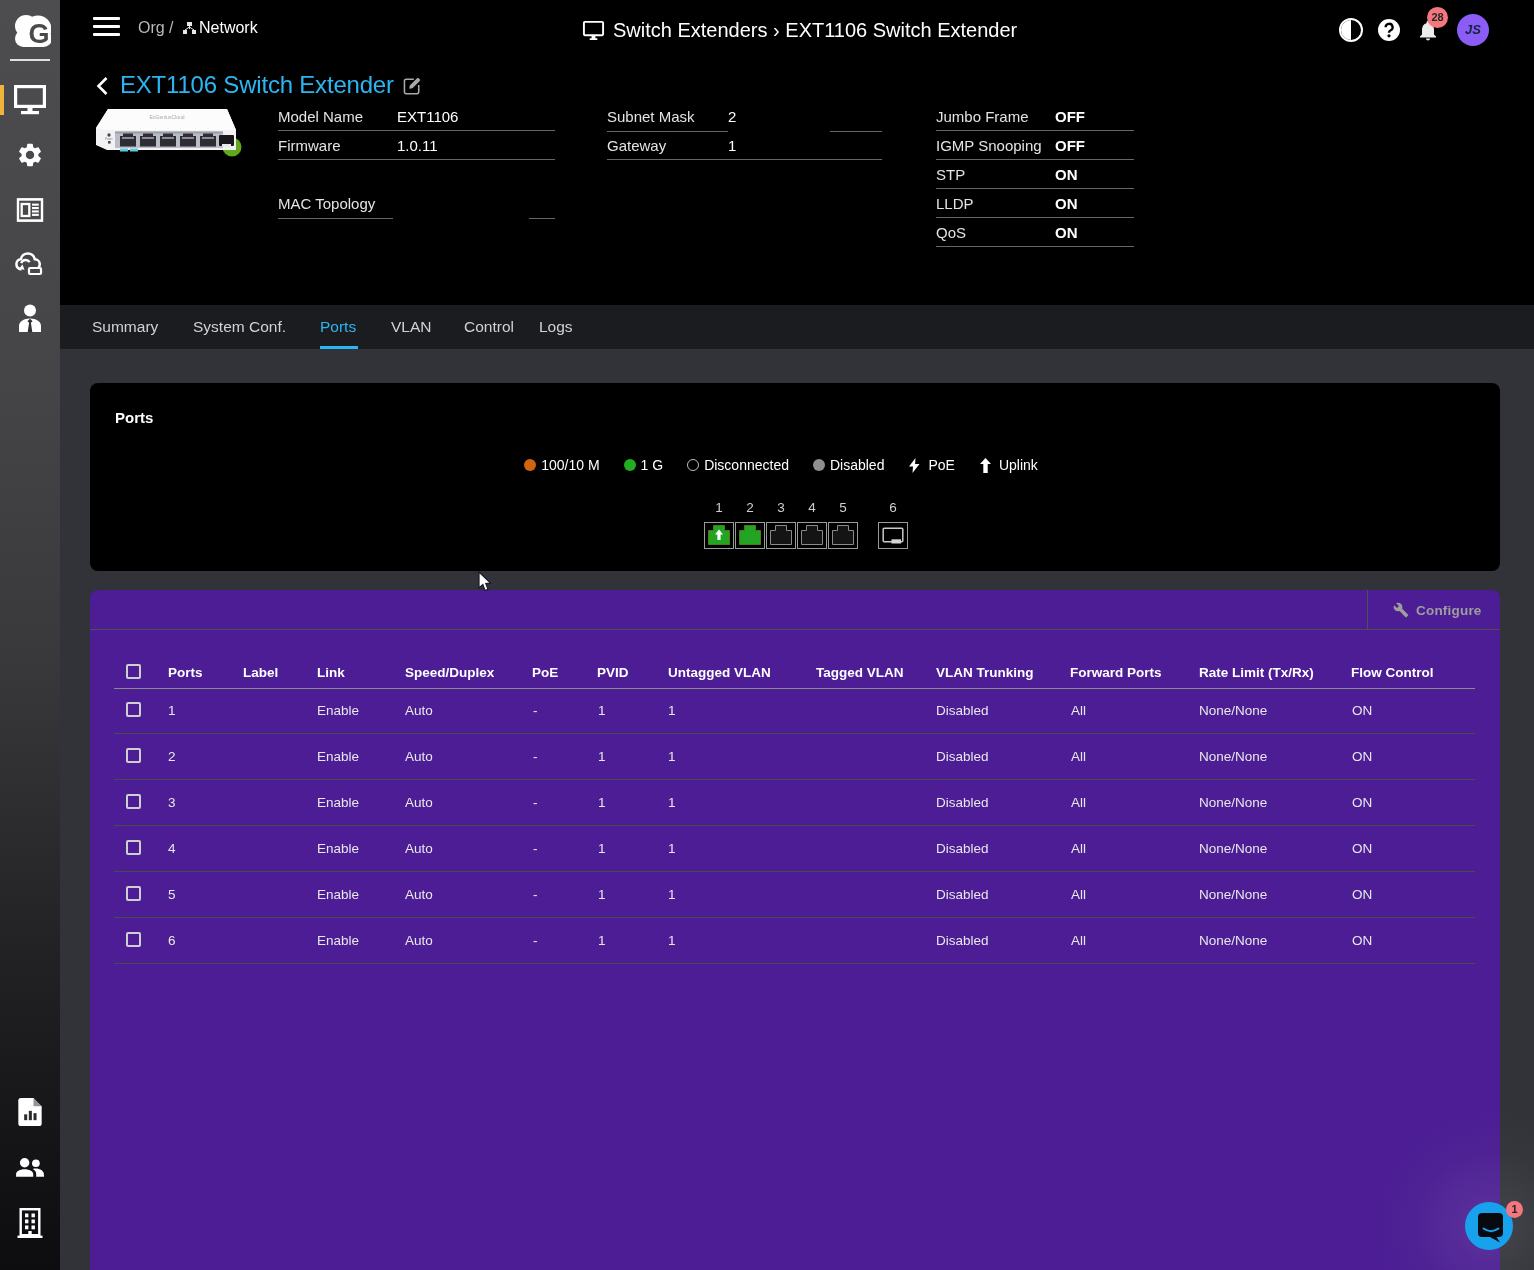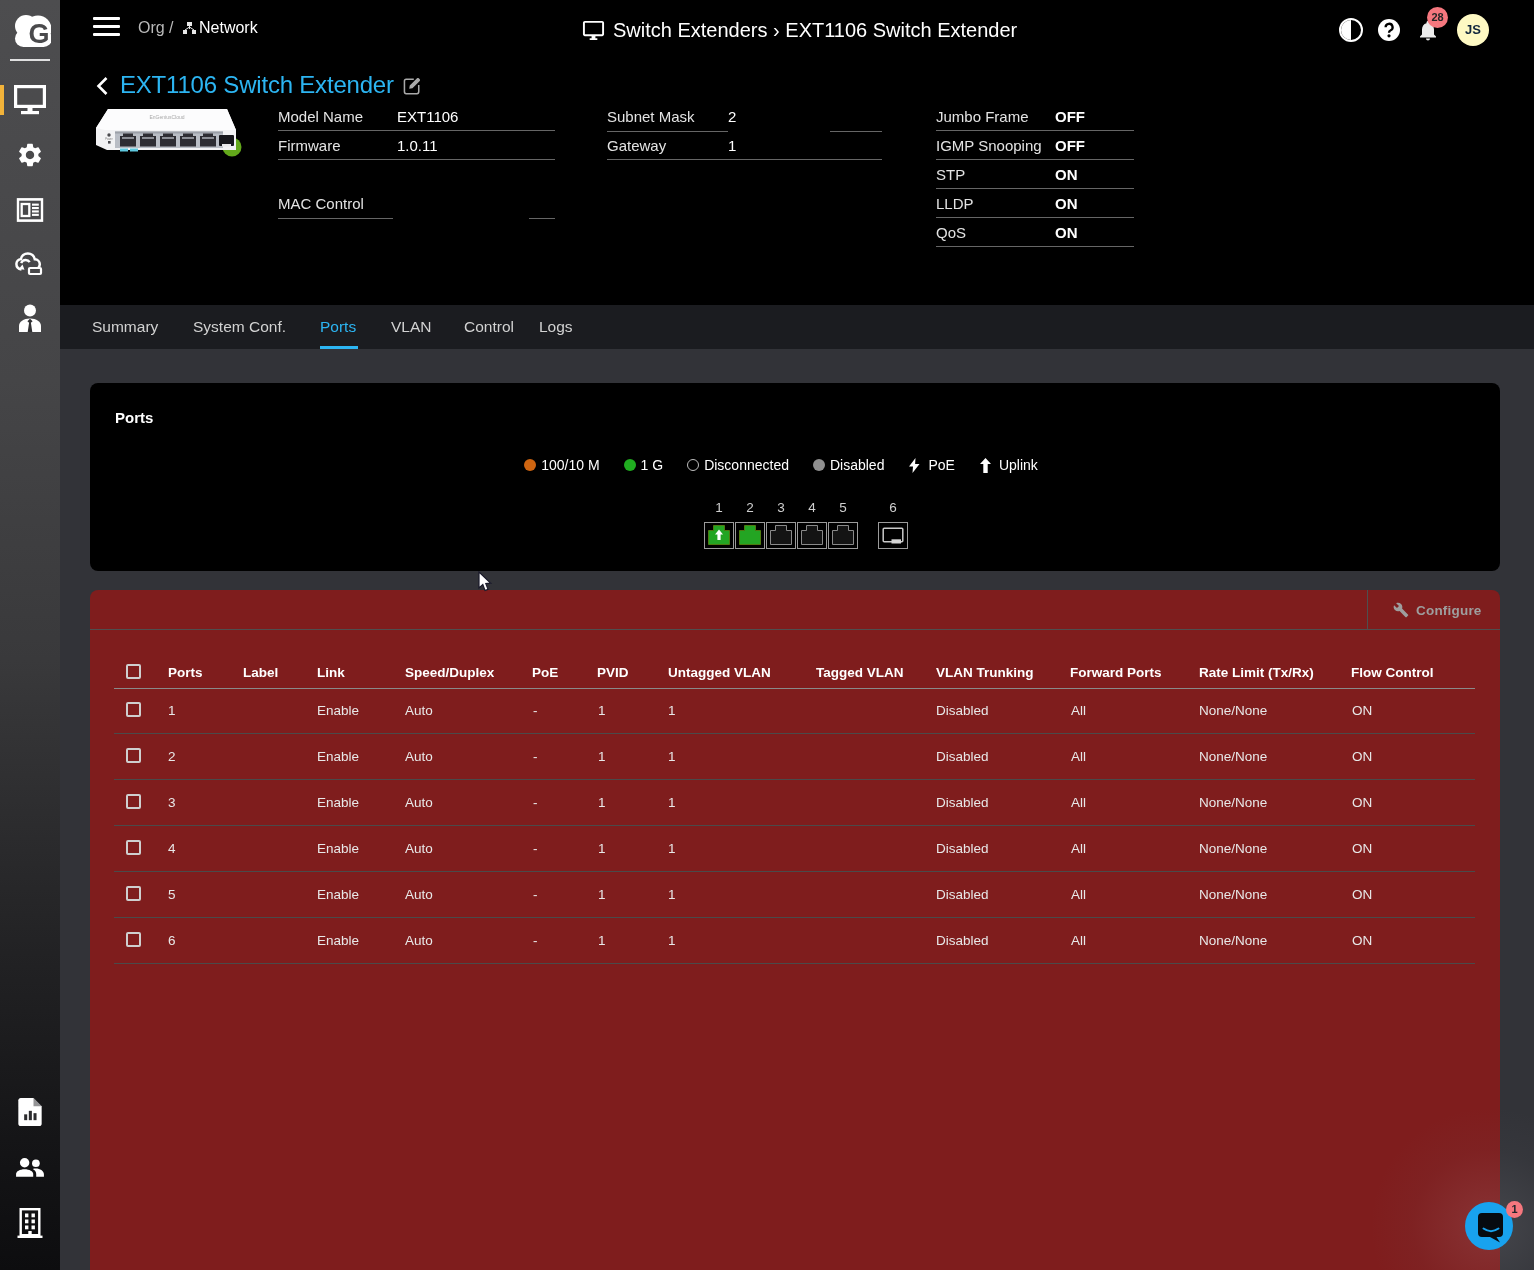--- a/index.html
+++ b/index.html
@@ -45,21 +45,21 @@
 
   .legend { position:absolute; left:0px; top:74px; width:1410px; display:flex; justify-content:center; transform:translateX(-14px); }
   .litem { display:flex; align-items:center; font-size:14px; color:#fff; height:16px; }
   .dot { width:12px; height:12px; border-radius:50%; margin-right:5px; }
 
   
   .pnum { position:absolute; top:117px; width:30px; text-align:center; font-size:13.5px; color:#cfcfcf; }
   .psq  { position:absolute; top:139px; width:30px; height:27px; border:1px solid #9b9b9b; background:#000; }
 
   
-  #tablecard { position:absolute; left:30px; top:241px; width:1410px; height:680px; background:#7f1d1d; border-radius:8px 8px 0 0; }
+  #tablecard { position:absolute; left:30px; top:241px; width:1410px; height:680px; background:#4c1d95; border-radius:8px 8px 0 0; }
   #toolbar { position:absolute; left:0; top:0; width:1410px; height:40px; border-bottom:1px solid #4f4f4f; }
   #toolbar .vdiv { position:absolute; left:1277px; top:0; width:1px; height:40px; background:#4f4f4f; }
   #toolbar .cfg { position:absolute; top:13px; font-size:13.5px; font-weight:bold; color:#9e9e9e; letter-spacing:0.2px; }
 
   .th { position:absolute; font-size:13.5px; font-weight:bold; color:#fff; }
   .td { position:absolute; font-size:13.5px; color:#e8e8e8; }
   .cbx { position:absolute; left:36px; width:15px; height:15px; border:2px solid #cfcfcf; border-radius:2px; background:transparent; }
   .rowline { position:absolute; left:24px; width:1361px; height:1px; background:#4a4a4a; }
 </style>
 </head>
@@ -91,21 +91,21 @@
       <circle cx="12" cy="12" r="11" fill="#fff"></circle>
       <path fill="none" stroke="#000" stroke-width="2.3" d="M8.6 9.3a3.5 3.5 0 1 1 4.8 3.2c-1.1.45-1.4 1.1-1.4 2.3"></path>
       <circle cx="12" cy="17.8" r="1.6" fill="#000"></circle>
     </svg>
   <svg class="abs" style="left:1416px; top:18px" width="24" height="25" viewBox="0 0 24 24">
       <path fill="#ececec" d="M12 22c1.1 0 2-.9 2-2h-4c0 1.1.9 2 2 2zm6-6v-5c0-3.07-1.63-5.64-4.5-6.32V4c0-.83-.67-1.5-1.5-1.5s-1.5.67-1.5 1.5v.68C7.64 5.36 6 7.92 6 11v5l-2 2v1h16v-1l-2-2z"></path>
     </svg>
   <div class="abs" style="left:1427px; top:7px; width:21px; height:21px; border-radius:50%; background:#f5777e;">
     <div style="font-size:11px; color:#262626; text-align:center; line-height:21px; font-weight:bold;">28</div>
     </div>
-  <div class="abs" style="left:1457px; top:14px; width:32px; height:32px; border-radius:50%; background:#fef9c3;">
+  <div class="abs" style="left:1457px; top:14px; width:32px; height:32px; border-radius:50%; background:#8b5cf6;font-style:italic;">
     <div style="font-size:13px; color:#10263d; text-align:center; line-height:32px; font-weight:bold;">JS</div>
     </div>
 
   <svg class="abs" style="left:95px; top:76px" width="14" height="20" viewBox="0 0 14 20">
       <path d="M11.5 2 3.5 10l8 8" stroke="#fff" stroke-width="2.6" fill="none"></path>
     </svg>
   <div id="devtitle">EXT1106 Switch Extender</div>
   <svg class="abs" style="left:403px; top:77px" width="18" height="18" viewBox="0 0 20 20">
       <path fill="none" stroke="#a9a9a9" stroke-width="1.7" d="M12 2.5H3.5c-1.1 0-1.9.9-1.9 2v12c0 1.1.8 2 1.9 2h12c1.1 0 2-.9 2-2V9"></path>
       <path fill="#a9a9a9" d="M7.5 9.5 15.6 1.4c.5-.5 1.4-.5 1.9 0l1.1 1.1c.5.5.5 1.4 0 1.9L10.5 12.5l-3.6.6z"></path>
@@ -143,21 +143,21 @@
 
   <div class="irow" style="left:278px; top:102px; width:277px;">
       <span class="lb">Model Name</span>
       <span class="vl" style="left:119px">EXT1106</span>
     </div>
   <div class="irow" style="left:278px; top:131px; width:277px;">
       <span class="lb">Firmware</span>
       <span class="vl" style="left:119px">1.0.11</span>
     </div>
   <div class="irow noline" style="left:278px; top:189px; width:277px;">
-      <span class="lb">MAC Control</span>
+      <span class="lb">MAC Topology</span>
       <span class="useg" style="left:0; width:115px"></span>
       <span class="useg" style="left:251px; width:26px"></span>
     </div>
 
   <div class="irow noline" style="left:607px; top:102px; width:275px;">
       <span class="lb">Subnet Mask</span>
       <span class="vl" style="left:121px">2</span>
       <span class="useg" style="left:0; width:121px"></span>
       <span class="useg" style="left:223px; width:52px"></span>
     </div>

